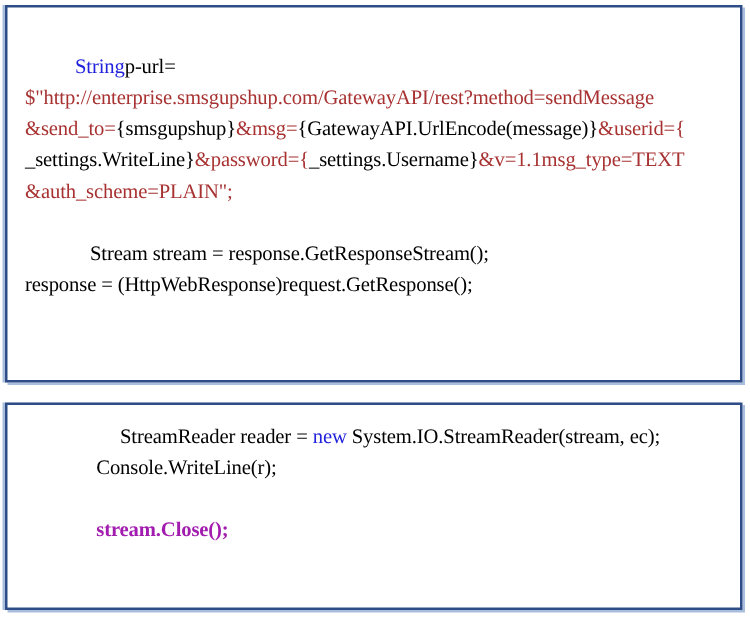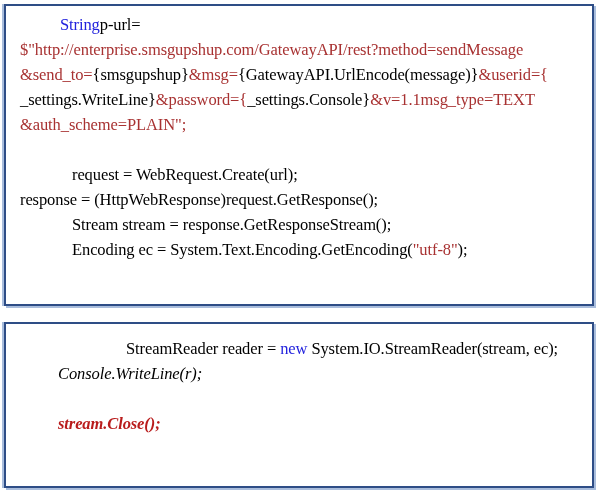--- a/index.html
+++ b/index.html
@@ -50,53 +50,51 @@
   .tok-str {
     color: #a83232;
   }
 
   .tok-plain {
     color: #000000;
   }
 
   .tok-bold {
     font-weight: bold;
-    color: #b91c1c;
+    color: #a21caf;
   }
 
   .blank-line {
     height: 25px;
   }
 
   
   .ind-0  { padding-left: 14px; }
-  .ind-1  { padding-left: 54px; }
+  .ind-1  { padding-left: 54px; margin-top: 28px; }
   .ind-2  { padding-left: 66px; }
-  .ind-3  { padding-left: 120px; }
-  .ind-4  { padding-left: 52px; font-style: italic; }
+  .ind-3  { padding-left: 90px; }
+  .ind-4  { padding-left: 71px; }
 
   #box-one .pad-top { height: 6px; }
   #box-two .pad-top { height: 12px; }
 </style>
 </head>
 <body>
 
 <div class="code-box" id="box-one">
   <div class="pad-top"></div>
   <div>
       <div class="code-line ind-1"><span class="tok-kw">String</span><span class="tok-plain">p-url=</span></div>
       <div class="code-line ind-0"><span class="tok-str">$"http://enterprise.smsgupshup.com/GatewayAPI/rest?method=sendMessage</span></div>
       <div class="code-line ind-0"><span class="tok-str">&amp;send_to=</span><span class="tok-plain">{smsgupshup}</span><span class="tok-str">&amp;msg=</span><span class="tok-plain">{GatewayAPI.UrlEncode(message)}</span><span class="tok-str">&amp;userid={</span></div>
-      <div class="code-line ind-0"><span class="tok-plain">_settings.WriteLine}</span><span class="tok-str">&amp;password={</span><span class="tok-plain">_settings.Console}</span><span class="tok-str">&amp;v=1.1msg_type=TEXT</span></div>
+      <div class="code-line ind-0"><span class="tok-plain">_settings.WriteLine}</span><span class="tok-str">&amp;password={</span><span class="tok-plain">_settings.Username}</span><span class="tok-str">&amp;v=1.1msg_type=TEXT</span></div>
       <div class="code-line ind-0"><span class="tok-str">&amp;auth_scheme=PLAIN";</span></div>
       <div class="blank-line"></div>
-      <div class="code-line ind-2"><span class="tok-plain">request = WebRequest.Create(url);</span></div>
+      <div class="code-line ind-2"><span class="tok-plain">Stream stream = response.GetResponseStream();</span></div>
       <div class="code-line ind-0"><span class="tok-plain">response = (HttpWebResponse)request.GetResponse();</span></div>
-      <div class="code-line ind-2"><span class="tok-plain">Stream stream = response.GetResponseStream();</span></div>
-      <div class="code-line ind-2"><span class="tok-plain">Encoding ec = System.Text.Encoding.GetEncoding(</span><span class="tok-str">"utf-8"</span><span class="tok-plain">);</span></div>
     </div>
 </div>
 
 <div class="code-box" id="box-two">
   <div class="pad-top"></div>
   <div>
       <div class="code-line ind-3"><span class="tok-plain">StreamReader reader = </span><span class="tok-kw">new</span><span class="tok-plain"> System.IO.StreamReader(stream, ec);</span></div>
       <div class="code-line ind-4"><span class="tok-plain">Console.WriteLine(r);</span></div>
       <div class="blank-line"></div>
       <div class="code-line ind-4"><span class="tok-bold">stream.Close();</span></div>

